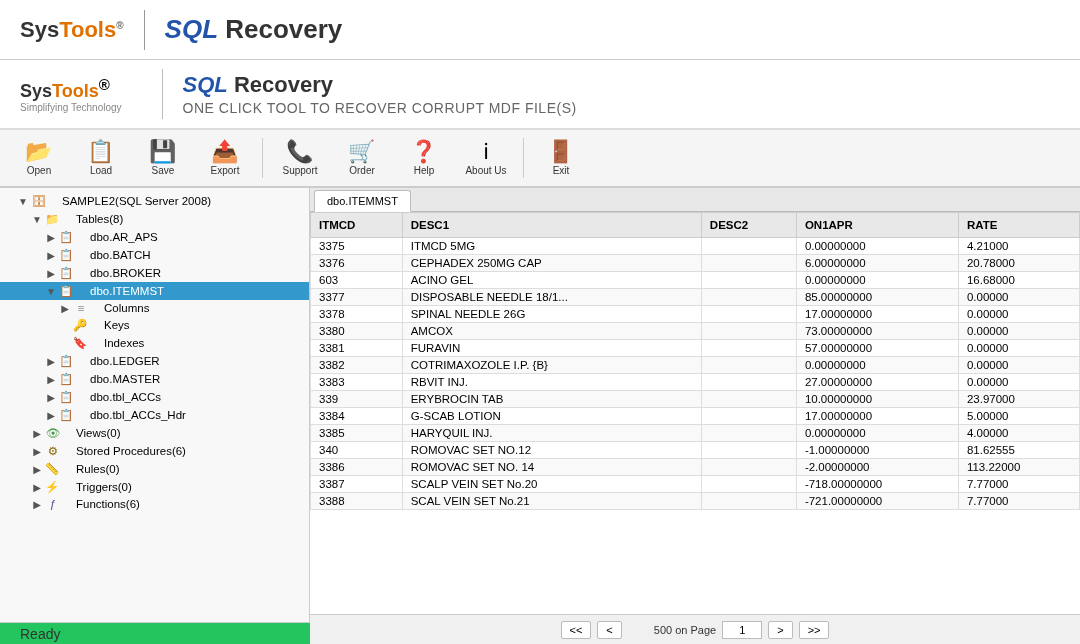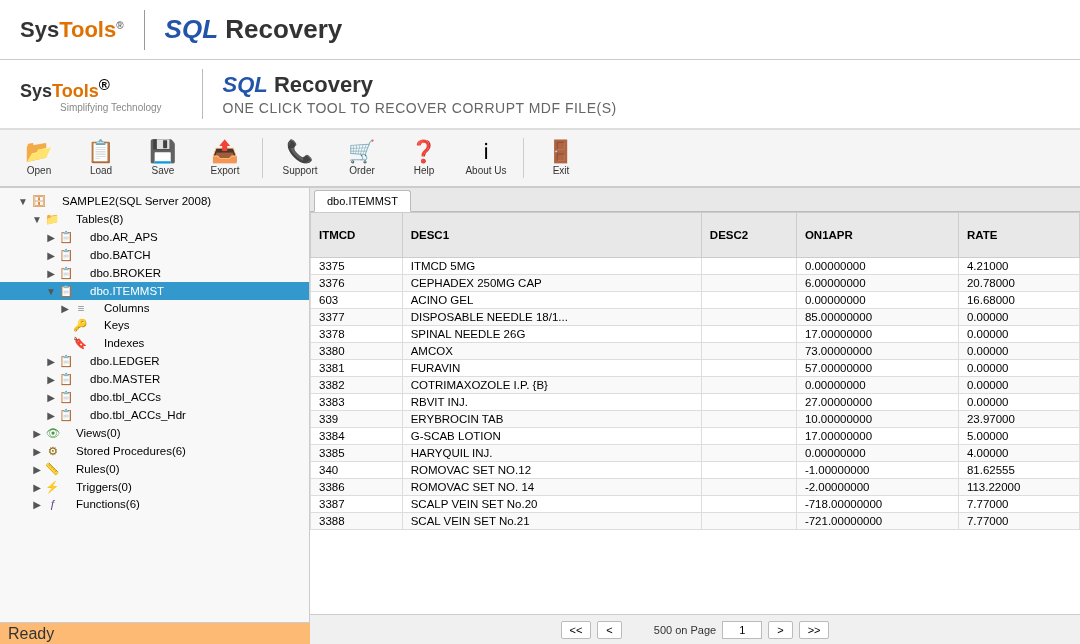--- a/index.html
+++ b/index.html
@@ -41,21 +41,21 @@
       align-items: center;
       background: white;
       padding: 10px 20px;
       border-bottom: 2px solid #ddd;
       height: 70px;
     }
     .app-logo-area { display: flex; flex-direction: column; justify-content: center; margin-right: 20px; }
     .app-logo-area .logo-brand { font-size: 18px; font-weight: bold; }
     .app-logo-area .logo-brand span.sys { color: #333; }
     .app-logo-area .logo-brand span.tools { color: #e07000; }
-    .app-logo-area .logo-sub { font-size: 10px; color: #888; margin-left: 40px; }
+    .app-logo-area .logo-sub { font-size: 10px; color: #888; }
     .app-divider { width: 1px; height: 50px; background: #bbb; margin: 0 20px; }
     .app-title-area { display: flex; flex-direction: column; }
     .app-title { font-size: 22px; font-weight: bold; }
     .app-title span.sql { color: #2255aa; font-style: italic; }
     .app-title span.recovery { color: #333; }
     .app-subtitle { font-size: 14px; color: #666; letter-spacing: 0.5px; margin-top: 2px; }
 
     
     .toolbar {
       display: flex;
@@ -151,21 +151,21 @@
       background: white;
     }
     .data-table {
       width: 100%;
       border-collapse: collapse;
       font-size: 11.5px;
     }
     .data-table th {
       background: #e8e8e8;
       border: 1px solid #ccc;
-      padding: 16px 8px;
+      padding: 6px 8px;
       text-align: left;
       font-weight: bold;
       position: sticky;
       top: 0;
       z-index: 1;
       white-space: nowrap;
     }
     .data-table td {
       border: 1px solid #ddd;
       padding: 2px 8px;
@@ -201,26 +201,26 @@
       border: 1px solid #bbb;
       background: white;
       font-size: 11px;
       width: 40px;
       text-align: center;
     }
 
     
     .status-bar {
       height: 22px;
-      background: #fdba74;
+      background: #22c55e;
       border-top: 1px solid #ccc;
       display: flex;
       align-items: center;
-      padding: 0 8px;
-      font-size: 16px;
+      padding: 0 20px;
+      font-size: 14px;
       color: #333;
       position: fixed;
       bottom: 0;
       left: 0;
       width: 310px;
     }
 
     
     ::-webkit-scrollbar { width: 8px; height: 8px; }
     ::-webkit-scrollbar-track { background: #f0f0f0; }

